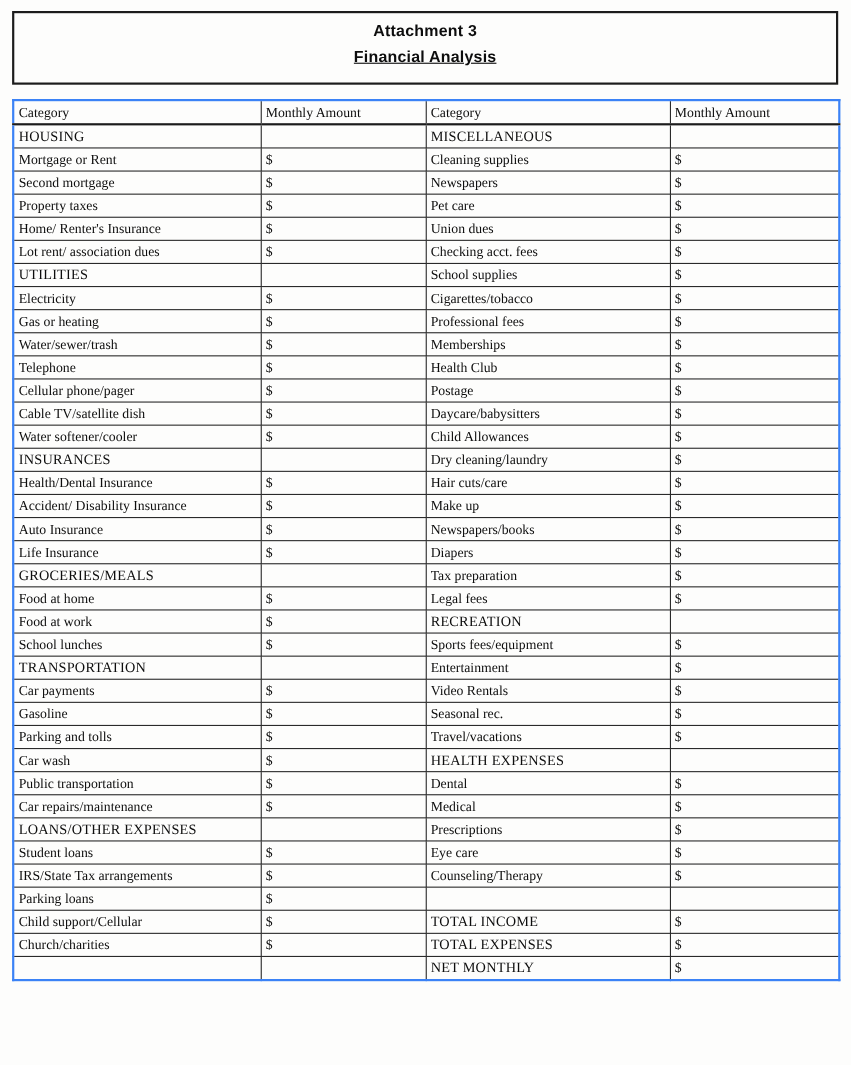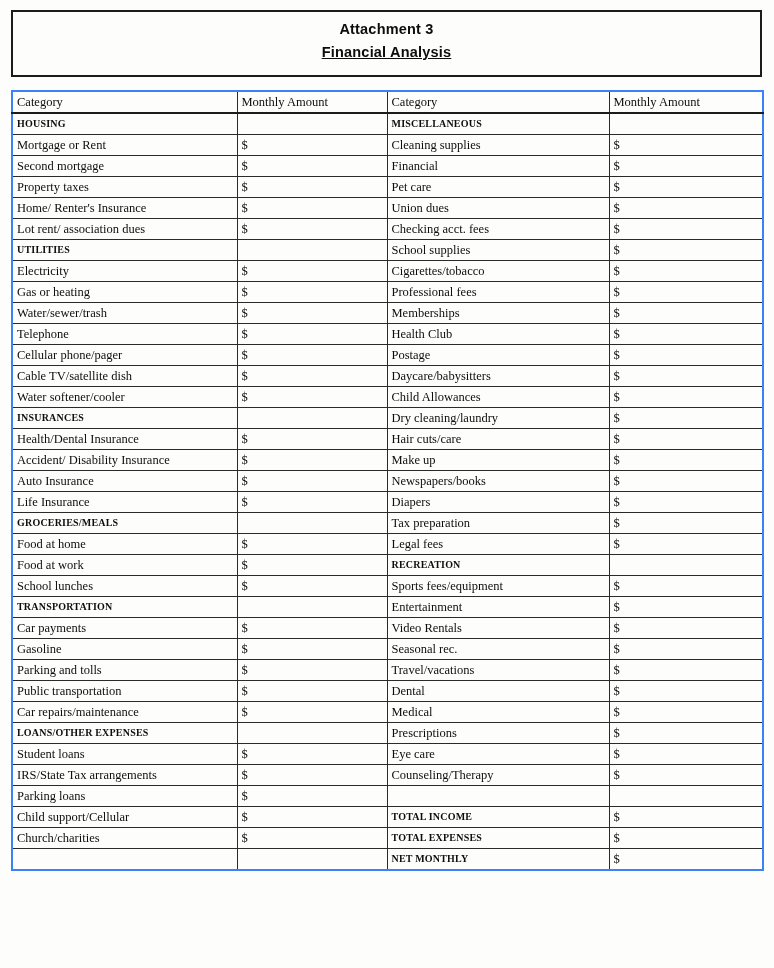--- a/index.html
+++ b/index.html
@@ -58,22 +58,22 @@
     text-align: left;
     vertical-align: middle;
     white-space: nowrap;
     overflow: hidden;
   }
   table.fin thead th {
     font-weight: normal;
     border-bottom: 2px solid #1c1c1c;
   }
   td.cat.section, td.cat.total {
-    font-weight: bold;
-    font-size: 10px;
+    font-weight: normal;
+    font-size: 13px;
     letter-spacing: 0.2px;
   }
   col.c-cat-l  { width: 225px; }
   col.c-amt-l  { width: 150px; }
   col.c-cat-r  { width: 222px; }
   col.c-amt-r  { width: 154px; }
 </style>
 </head>
 <body>
 
@@ -108,21 +108,21 @@
         </tr>
         <tr>
           <td class="cat item">Mortgage or Rent</td>
           <td class="amt">$</td>
           <td class="cat item">Cleaning supplies</td>
           <td class="amt">$</td>
         </tr>
         <tr>
           <td class="cat item">Second mortgage</td>
           <td class="amt">$</td>
-          <td class="cat item">Financial</td>
+          <td class="cat item">Newspapers</td>
           <td class="amt">$</td>
         </tr>
         <tr>
           <td class="cat item">Property taxes</td>
           <td class="amt">$</td>
           <td class="cat item">Pet care</td>
           <td class="amt">$</td>
         </tr>
         <tr>
           <td class="cat item">Home/ Renter's Insurance</td>
@@ -254,20 +254,26 @@
           <td class="cat item">Gasoline</td>
           <td class="amt">$</td>
           <td class="cat item">Seasonal rec.</td>
           <td class="amt">$</td>
         </tr>
         <tr>
           <td class="cat item">Parking and tolls</td>
           <td class="amt">$</td>
           <td class="cat item">Travel/vacations</td>
           <td class="amt">$</td>
+        </tr>
+        <tr>
+          <td class="cat item">Car wash</td>
+          <td class="amt">$</td>
+          <td class="cat section">HEALTH EXPENSES</td>
+          <td class="amt"></td>
         </tr>
         <tr>
           <td class="cat item">Public transportation</td>
           <td class="amt">$</td>
           <td class="cat item">Dental</td>
           <td class="amt">$</td>
         </tr>
         <tr>
           <td class="cat item">Car repairs/maintenance</td>
           <td class="amt">$</td>

